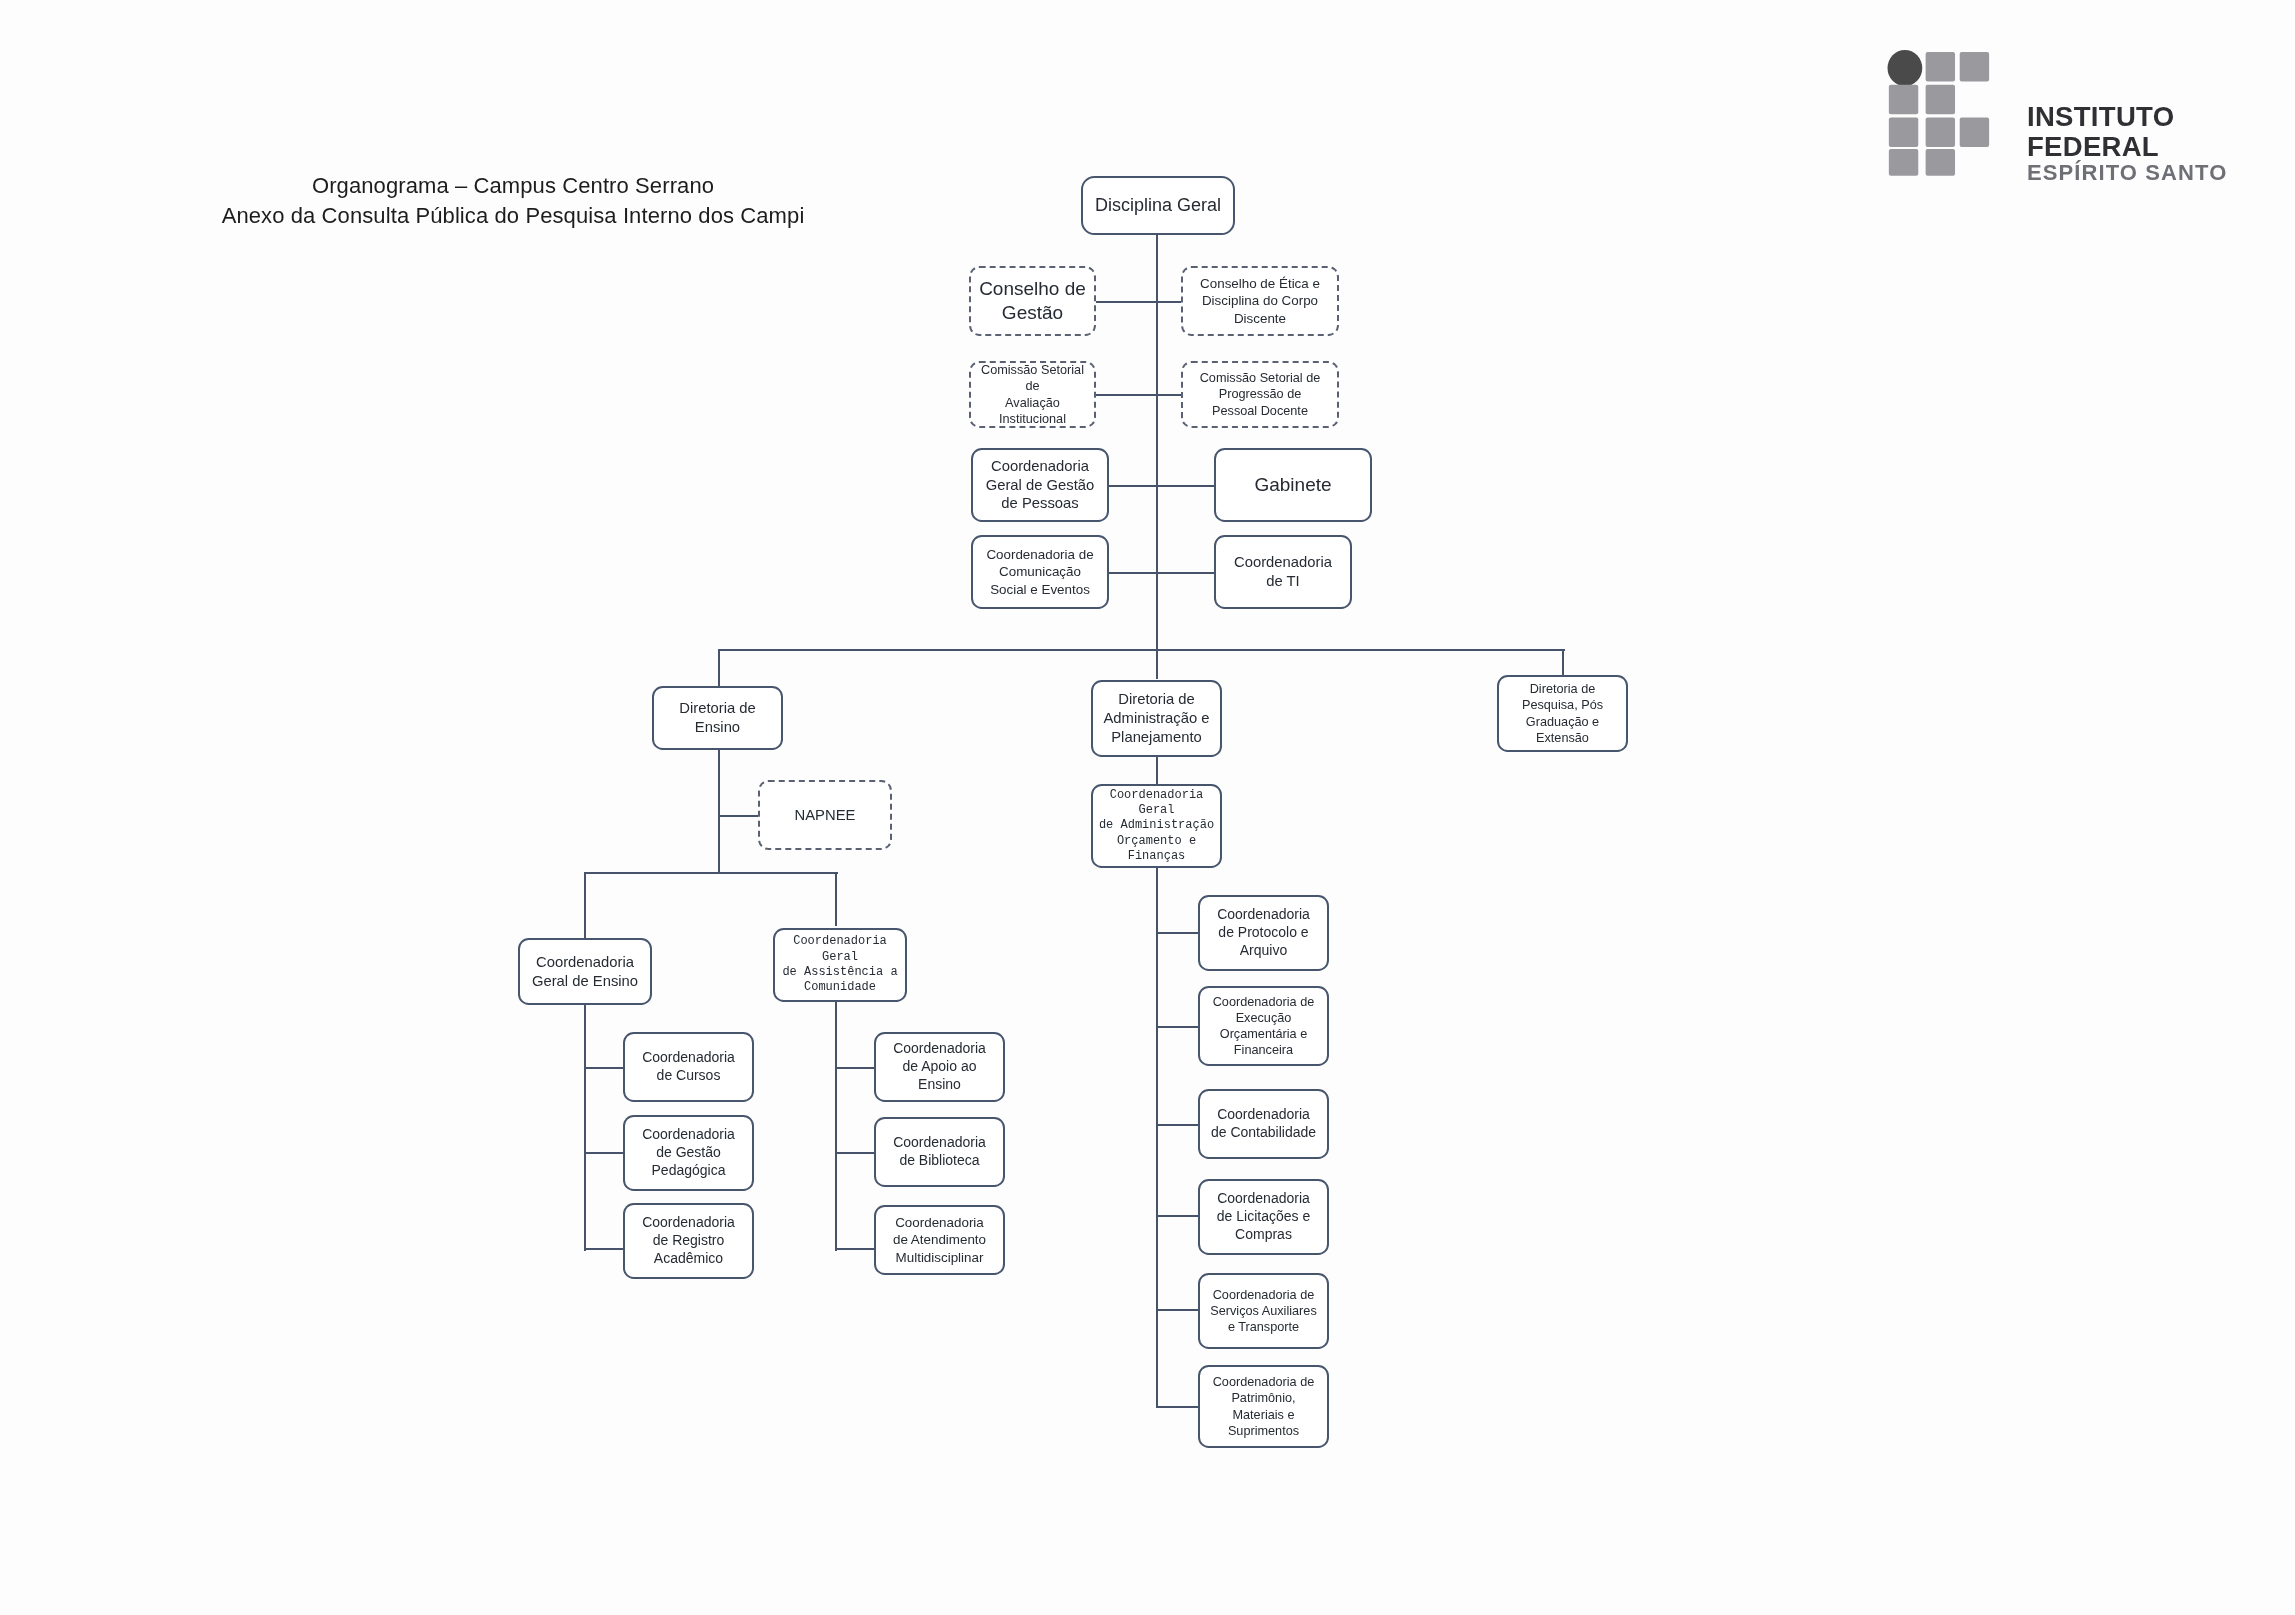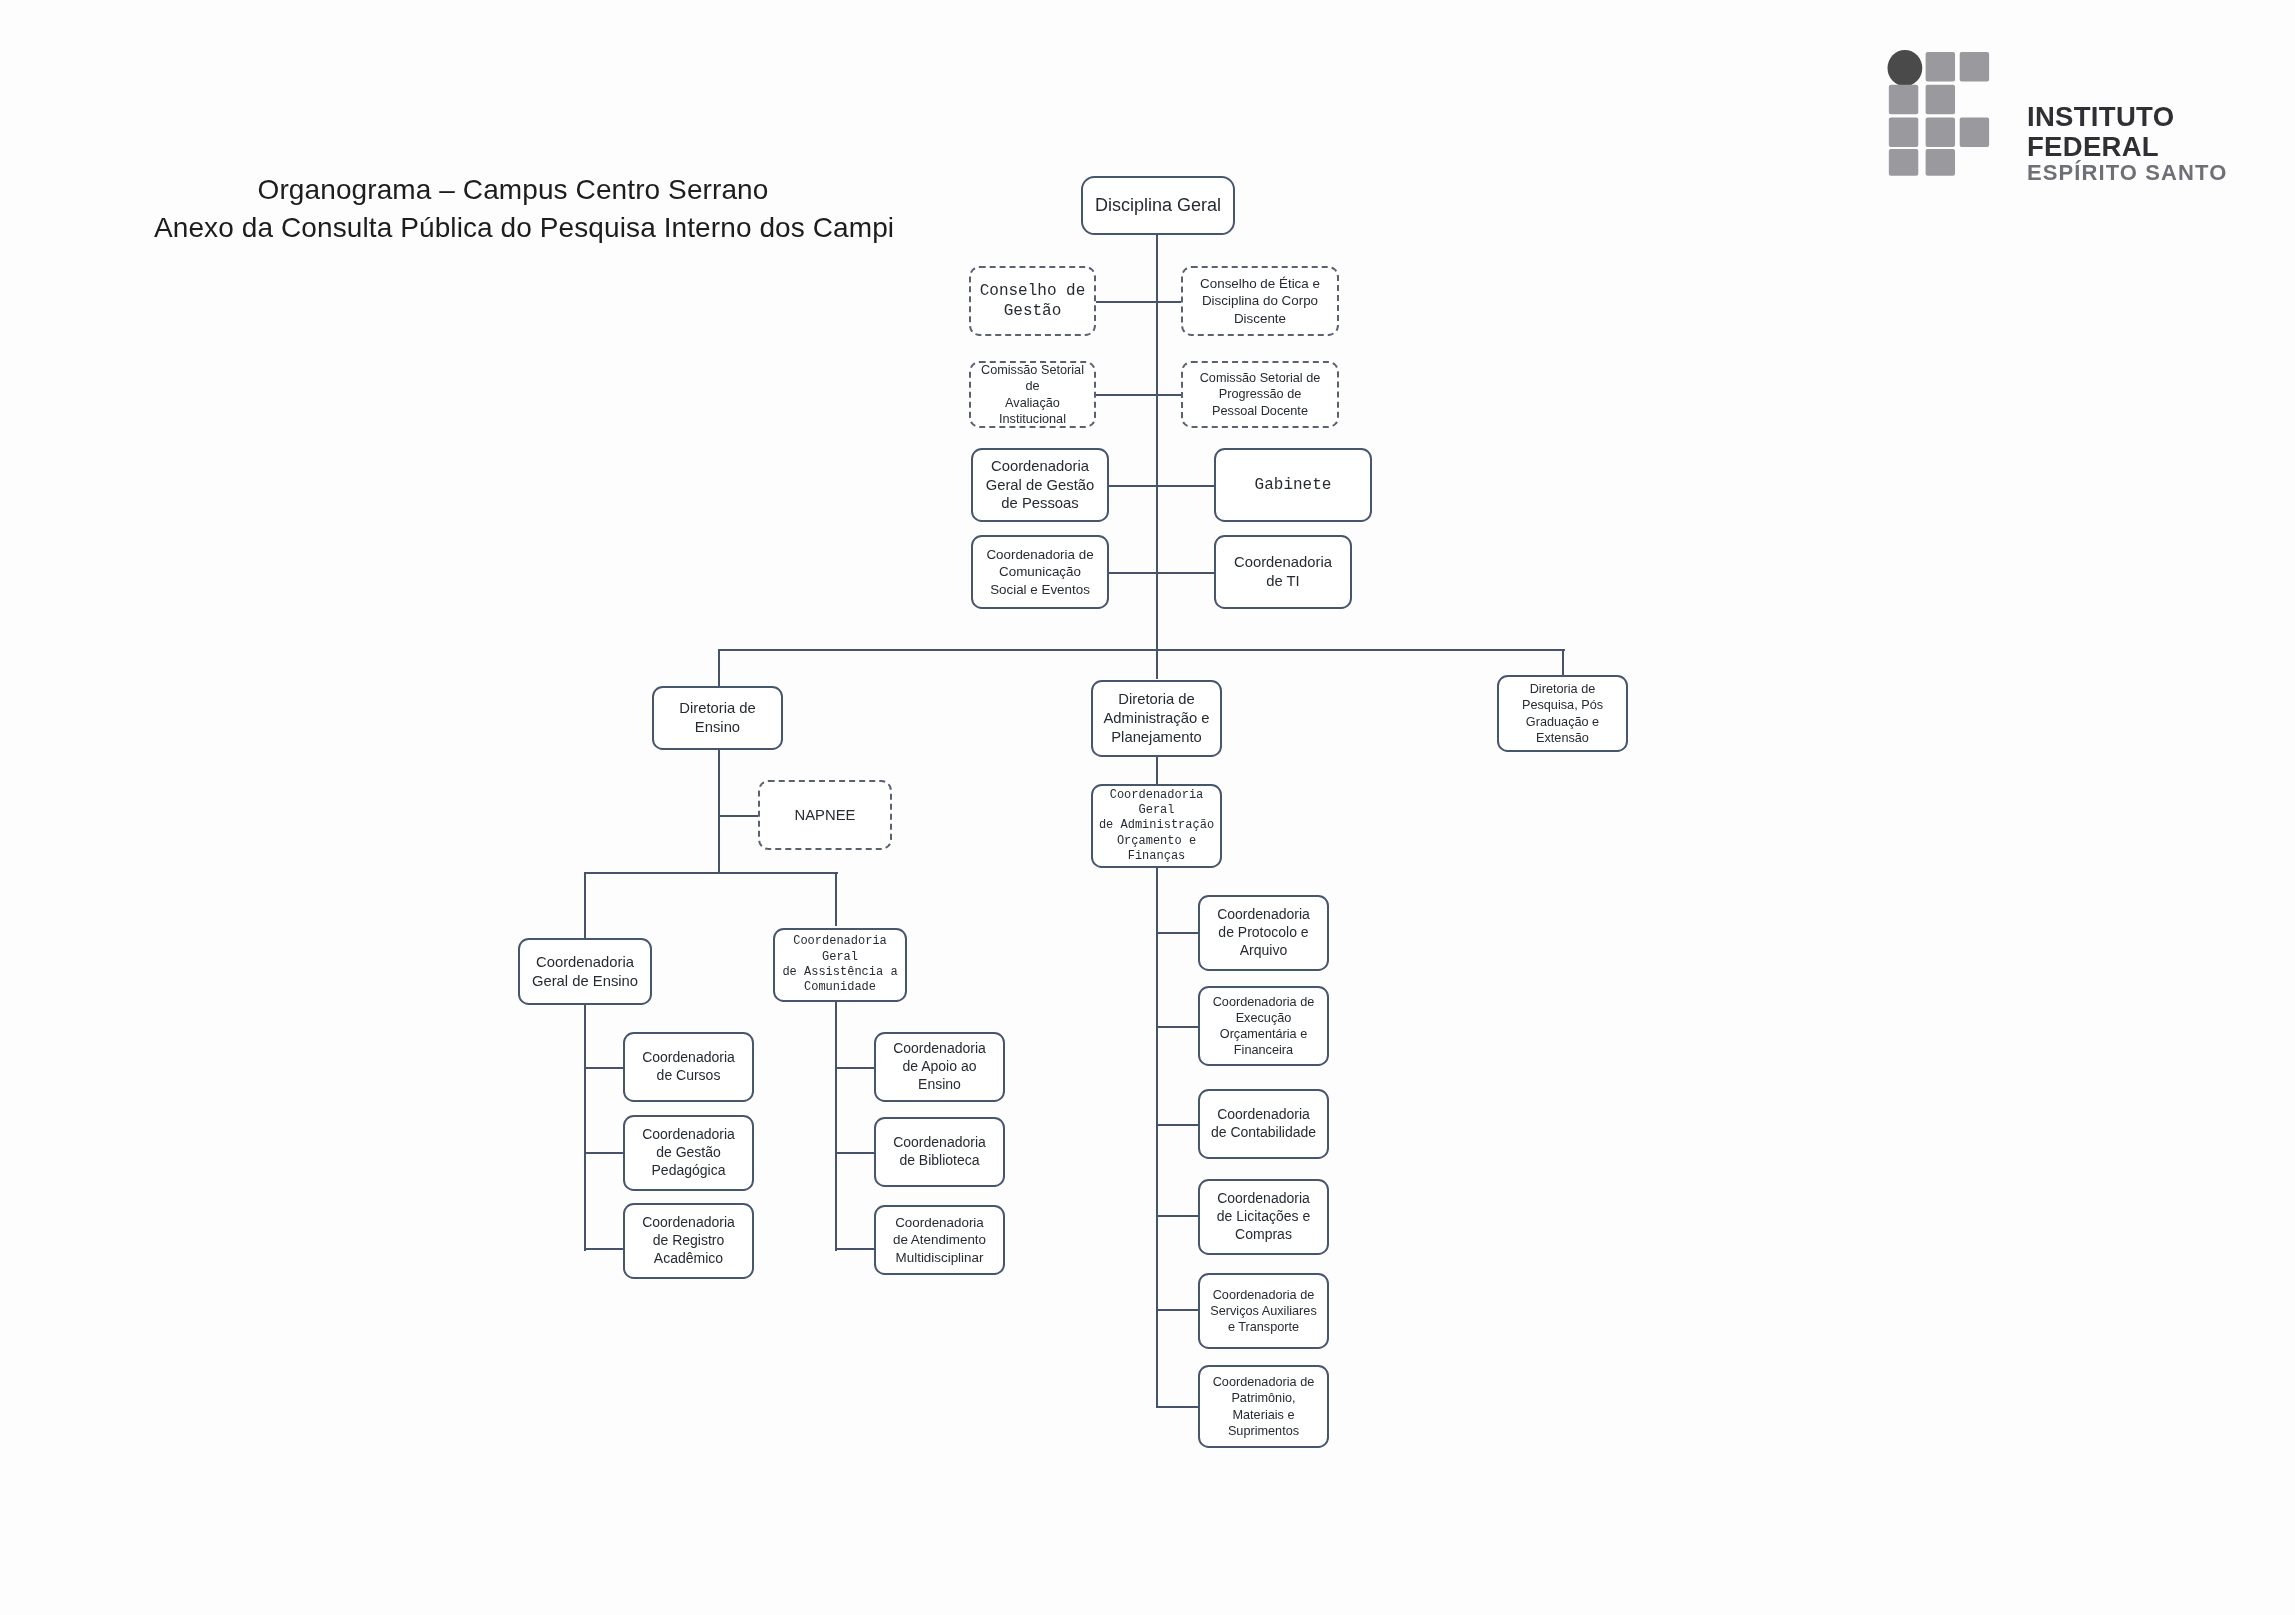--- a/index.html
+++ b/index.html
@@ -16,21 +16,21 @@
     overflow:hidden;
   }
 
   
   #title-block{
     position:absolute;
     left:154px; top:171px;
     width:718px;
     text-align:center;
     color:#1d1d1d;
-    font-size:28px;
+    font-size:22px;
     line-height:1.36;
     letter-spacing:0.1px;
   }
   #title-block .tline{display:block;white-space:nowrap;}
 
   
   #logo{position:absolute;left:1886px;top:50px;width:349px;height:148px;}
   #logo-mark{position:absolute;left:0;top:0;width:114px;height:127px;}
   #logo-text{
     position:absolute;left:141px;top:52px;
@@ -59,21 +59,21 @@
     display:flex;
     align-items:center;
     justify-content:center;
     text-align:center;
     padding:2.7px 5.4px;
     line-height:1.28;
     white-space:pre-line;
   }
   .node.dashed{border-style:dashed;border-color:#5a6172;}
   .node.root{font-size:18px;border-radius:13.4px;}
-  .f24{font-size:16px;font-family:Liberation Mono, monospace;}
+  .f24{font-size:19px;}
   .f22{font-size:14.8px;}
   .f20{font-size:13.4px;}
   .f19{font-size:12.7px;}
   .f18{font-size:12px;font-family:Liberation Mono, monospace;}
 </style>
 </head>
 <body>
 
 <div id="page">
 

